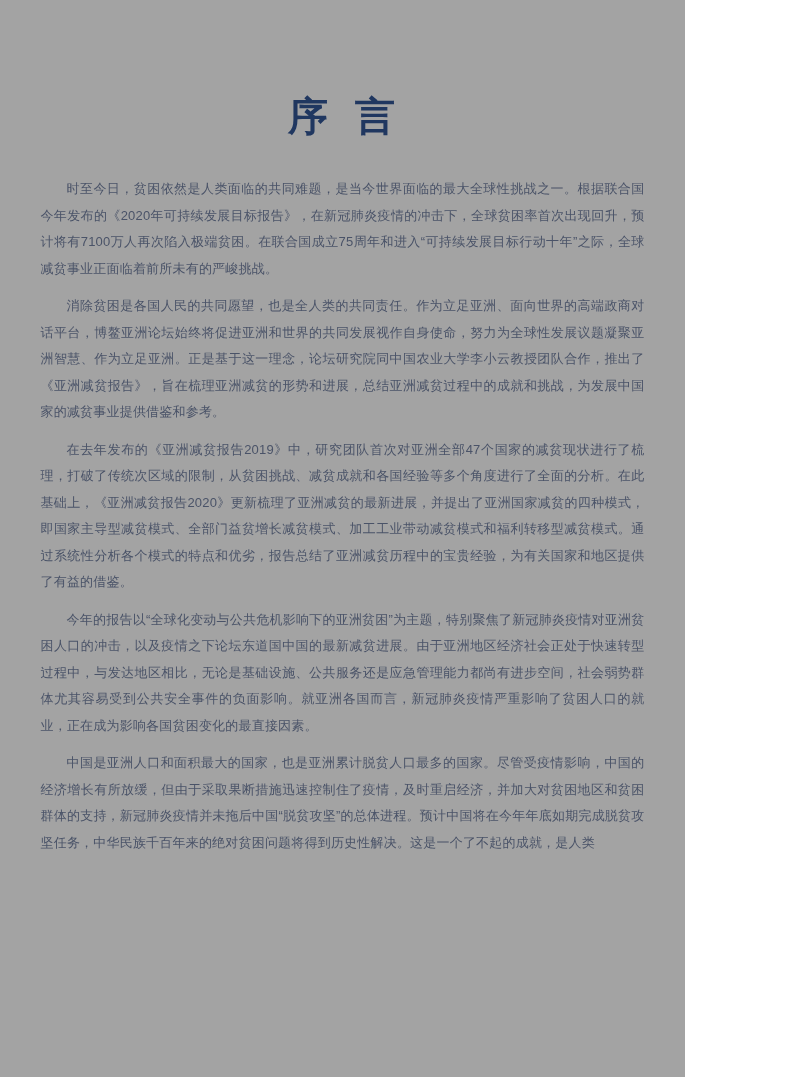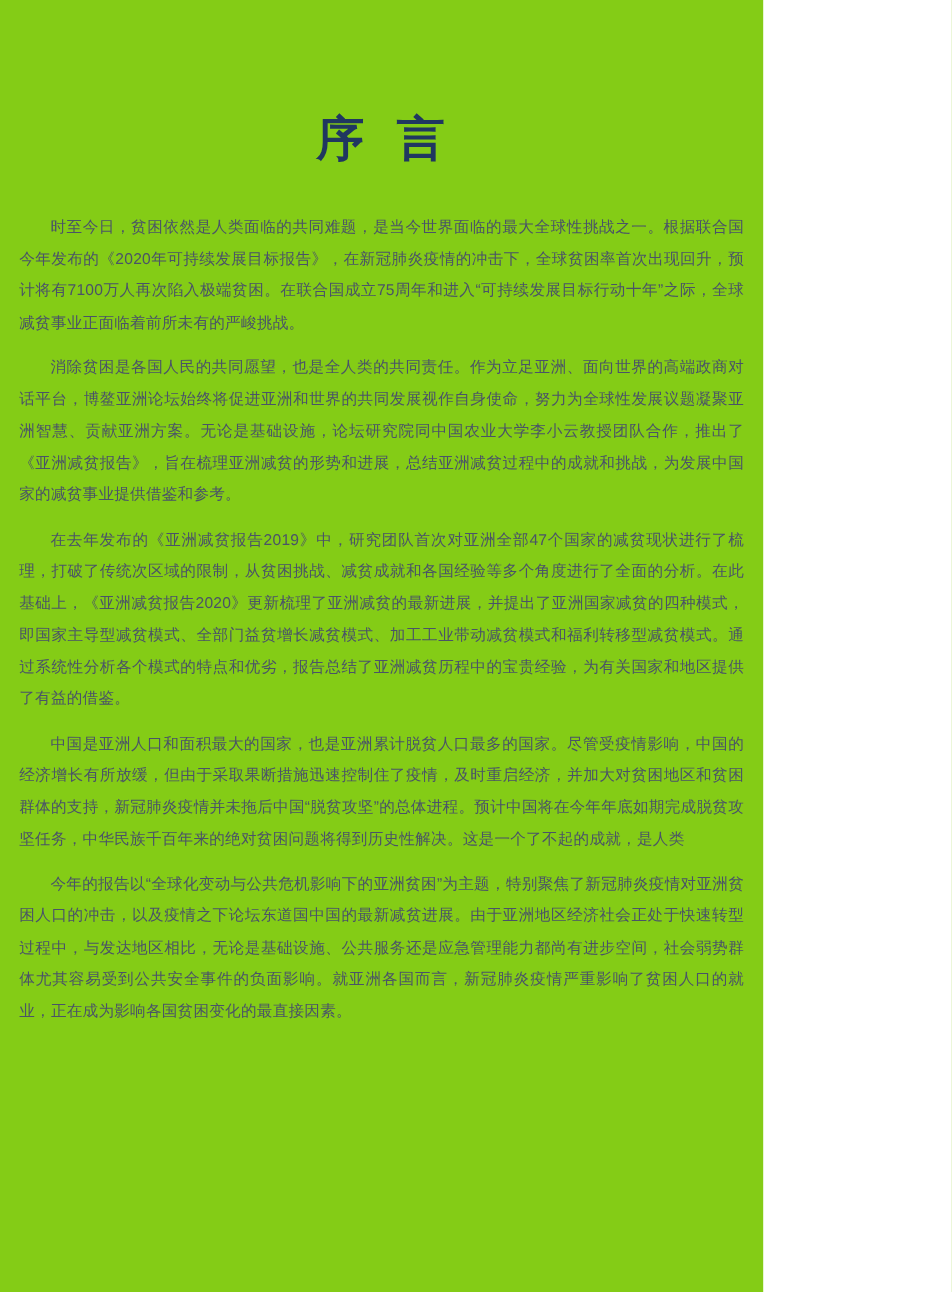--- a/index.html
+++ b/index.html
@@ -8,23 +8,23 @@
     background: #ffffff;
   }
   body {
     width: 793px;
     height: 1077px;
     overflow: hidden;
     font-family: "Liberation Sans", sans-serif;
   }
   .doc-page {
     position: relative;
-    width: 636px;
+    width: 685px;
     height: 1077px;
-    background: #84cc16;
+    background: #a3a3a3;
     box-sizing: border-box;
   }
   .doc-title {
     margin: 0;
     padding-top: 92px;
     text-align: center;
     font-size: 40px;
     line-height: 48px;
     font-weight: 700;
     color: #203760;
@@ -50,18 +50,18 @@
   }
 </style>
 </head>
 <body>
 
 <div class="doc-page">
   <h1 class="doc-title">序 言</h1>
 
   <div class="doc-body">
     <p>时至今日，贫困依然是人类面临的共同难题，是当今世界面临的最大全球性挑战之一。根据联合国今年发布的《2020年可持续发展目标报告》，在新冠肺炎疫情的冲击下，全球贫困率首次出现回升，预计将有7100万人再次陷入极端贫困。在联合国成立75周年和进入“可持续发展目标行动十年”之际，全球减贫事业正面临着前所未有的严峻挑战。</p>
-    <p>消除贫困是各国人民的共同愿望，也是全人类的共同责任。作为立足亚洲、面向世界的高端政商对话平台，博鳌亚洲论坛始终将促进亚洲和世界的共同发展视作自身使命，努力为全球性发展议题凝聚亚洲智慧、贡献亚洲方案。无论是基础设施，论坛研究院同中国农业大学李小云教授团队合作，推出了《亚洲减贫报告》，旨在梳理亚洲减贫的形势和进展，总结亚洲减贫过程中的成就和挑战，为发展中国家的减贫事业提供借鉴和参考。</p>
+    <p>消除贫困是各国人民的共同愿望，也是全人类的共同责任。作为立足亚洲、面向世界的高端政商对话平台，博鳌亚洲论坛始终将促进亚洲和世界的共同发展视作自身使命，努力为全球性发展议题凝聚亚洲智慧、作为立足亚洲。正是基于这一理念，论坛研究院同中国农业大学李小云教授团队合作，推出了《亚洲减贫报告》，旨在梳理亚洲减贫的形势和进展，总结亚洲减贫过程中的成就和挑战，为发展中国家的减贫事业提供借鉴和参考。</p>
     <p>在去年发布的《亚洲减贫报告2019》中，研究团队首次对亚洲全部47个国家的减贫现状进行了梳理，打破了传统次区域的限制，从贫困挑战、减贫成就和各国经验等多个角度进行了全面的分析。在此基础上，《亚洲减贫报告2020》更新梳理了亚洲减贫的最新进展，并提出了亚洲国家减贫的四种模式，即国家主导型减贫模式、全部门益贫增长减贫模式、加工工业带动减贫模式和福利转移型减贫模式。通过系统性分析各个模式的特点和优劣，报告总结了亚洲减贫历程中的宝贵经验，为有关国家和地区提供了有益的借鉴。</p>
+    <p>今年的报告以“全球化变动与公共危机影响下的亚洲贫困”为主题，特别聚焦了新冠肺炎疫情对亚洲贫困人口的冲击，以及疫情之下论坛东道国中国的最新减贫进展。由于亚洲地区经济社会正处于快速转型过程中，与发达地区相比，无论是基础设施、公共服务还是应急管理能力都尚有进步空间，社会弱势群体尤其容易受到公共安全事件的负面影响。就亚洲各国而言，新冠肺炎疫情严重影响了贫困人口的就业，正在成为影响各国贫困变化的最直接因素。</p>
     <p>中国是亚洲人口和面积最大的国家，也是亚洲累计脱贫人口最多的国家。尽管受疫情影响，中国的经济增长有所放缓，但由于采取果断措施迅速控制住了疫情，及时重启经济，并加大对贫困地区和贫困群体的支持，新冠肺炎疫情并未拖后中国“脱贫攻坚”的总体进程。预计中国将在今年年底如期完成脱贫攻坚任务，中华民族千百年来的绝对贫困问题将得到历史性解决。这是一个了不起的成就，是人类</p>
-    <p>今年的报告以“全球化变动与公共危机影响下的亚洲贫困”为主题，特别聚焦了新冠肺炎疫情对亚洲贫困人口的冲击，以及疫情之下论坛东道国中国的最新减贫进展。由于亚洲地区经济社会正处于快速转型过程中，与发达地区相比，无论是基础设施、公共服务还是应急管理能力都尚有进步空间，社会弱势群体尤其容易受到公共安全事件的负面影响。就亚洲各国而言，新冠肺炎疫情严重影响了贫困人口的就业，正在成为影响各国贫困变化的最直接因素。</p>
   </div>
 </div>
 
 </body></html>

